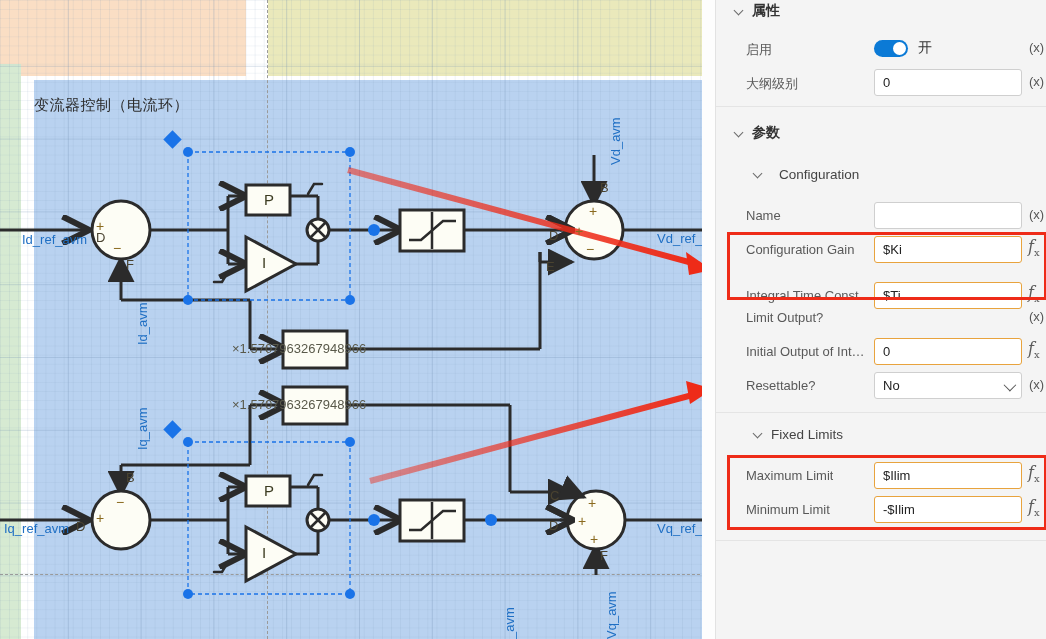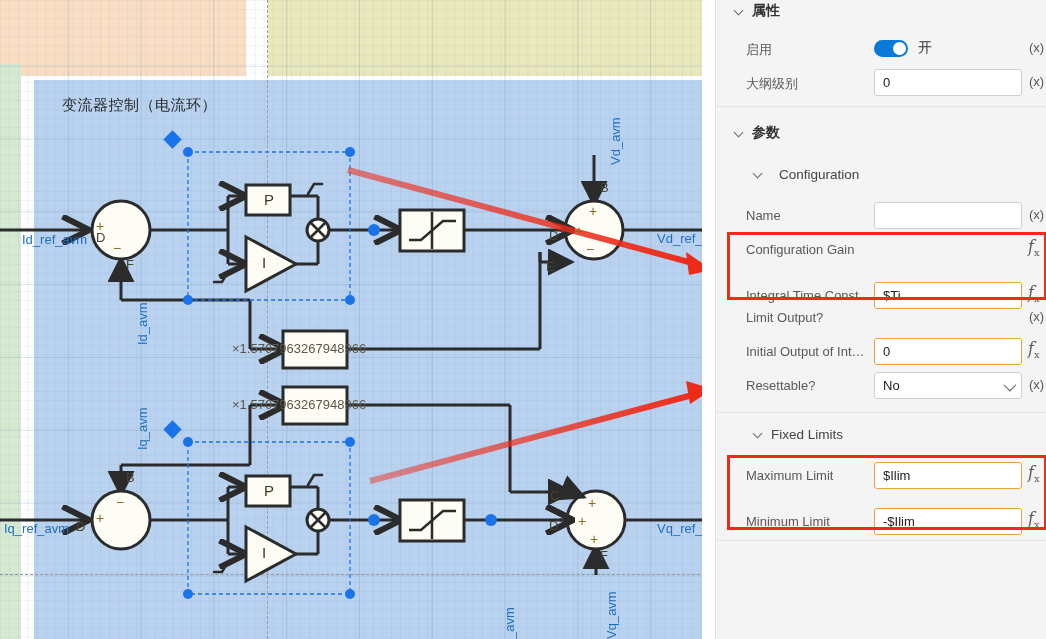--- a/index.html
+++ b/index.html
@@ -38,21 +38,20 @@
   #reg-blue   {left:34px;top:80px; width:684px; height:559px; background:#b9d2f0;}
 
   .pagebreak-v{position:absolute;top:0;width:0;height:639px;border-left:1px dashed #9a9a9a;}
   .pagebreak-h{position:absolute;left:0;height:0;width:715px;border-top:1px dashed #9a9a9a;}
 
   #diagram-title{
     position:absolute;left:34px;top:96px;
     font-size:15px;color:#2b2b2b;letter-spacing:.5px;
     font-family:"DejaVu Sans","Liberation Sans",sans-serif;
     white-space:nowrap;
-    padding-left:28px;
   }
   svg.layer{position:absolute;left:0;top:0;width:715px;height:639px;overflow:visible;}
 
   .port-label{
     position:absolute;font-size:13px;color:#1f6fc4;white-space:nowrap;
     font-family:"Liberation Sans",sans-serif;
   }
   .port-label.vert{transform-origin:0 0;transform:rotate(-90deg);}
   .term-letter{
     position:absolute;font-size:13px;color:#4a4330;
@@ -400,20 +399,23 @@
     <div class="row" style="top:200px;">
       <div class="row-label">Name</div>
       <div class="field">
         <div class="val"></div>
       </div>
       <div class="suffix">(x)</div>
     </div>
 
     <div class="row" style="top:234px;">
       <div class="row-label">Configuration Gain</div>
+      <div class="field warn">
+        <div class="val">$Ki</div>
+      </div>
       <div class="suffix fx"><i>f</i><sub>x</sub></div>
     </div>
 
     <div class="row" style="top:280px;">
       <div class="row-label">Integral Time Const…</div>
       <div class="field warn">
         <div class="val">$Ti</div>
       </div>
       <div class="suffix fx"><i>f</i><sub>x</sub></div>
     </div>
@@ -448,21 +450,21 @@
     </div>
 
     <div class="row" style="top:460px;">
       <div class="row-label">Maximum Limit</div>
       <div class="field warn">
         <div class="val">$Ilim</div>
       </div>
       <div class="suffix fx"><i>f</i><sub>x</sub></div>
     </div>
 
-    <div class="row" style="top:506px;">
+    <div class="row" style="top:494px;">
       <div class="row-label">Minimum Limit</div>
       <div class="field warn">
         <div class="val">-$Ilim</div>
       </div>
       <div class="suffix fx"><i>f</i><sub>x</sub></div>
     </div>
 
     <div class="divider" style="top:540px;"></div>
 
     <div class="redbox" style="left:11px;top:232px;width:320px;height:68px;"></div>

